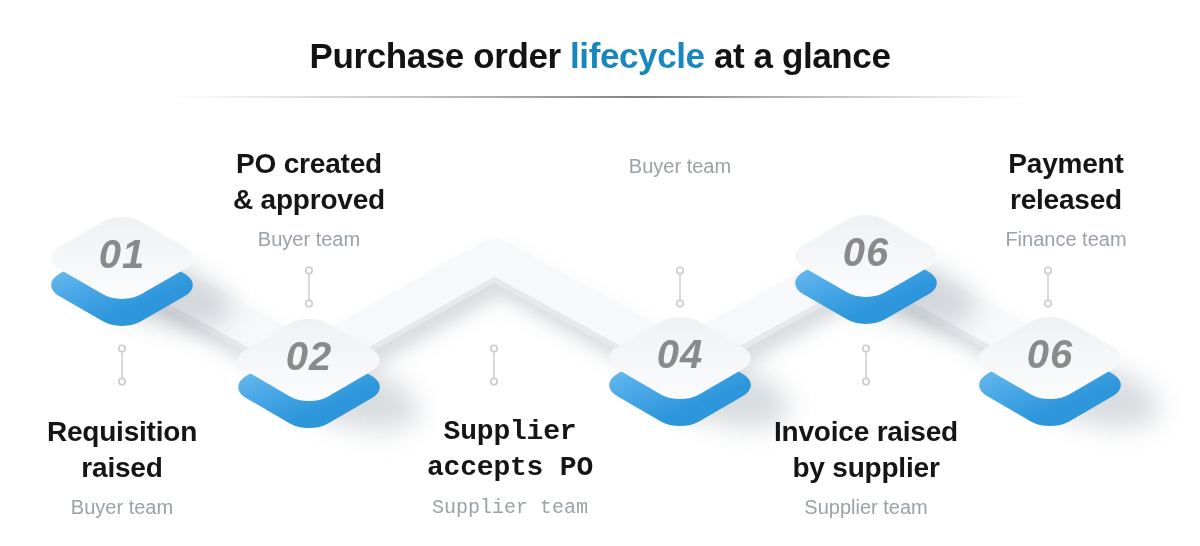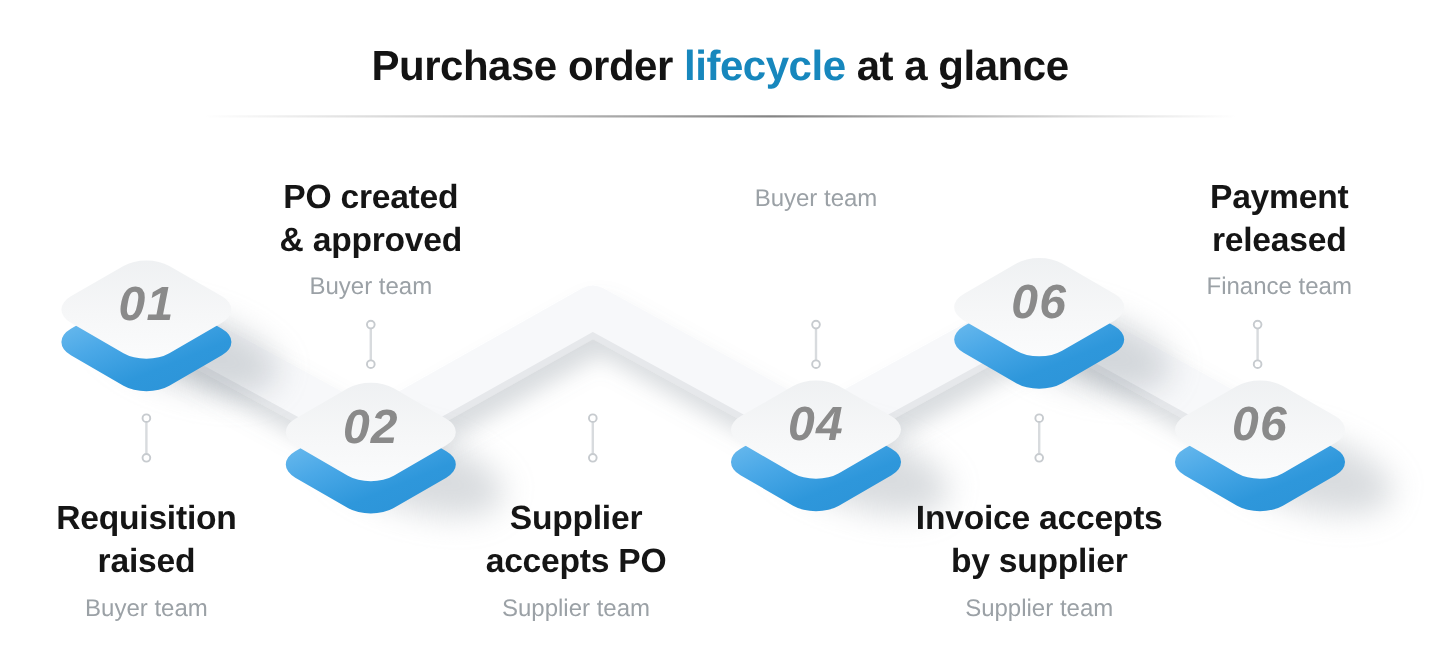--- a/index.html
+++ b/index.html
@@ -114,21 +114,21 @@
   .n6 { left: 955px; top: 263px; }
 
   .d1 { left: 116px;  top: 344px; }
   .d2 { left: 303px;  top: 266px; }
   .d3 { left: 488px;  top: 344px; }
   .d4 { left: 674px;  top: 266px; }
   .d5 { left: 860px;  top: 344px; }
   .d6 { left: 1042px; top: 266px; }
 
   .b1 { left: -28px; }
-  .b3 { left: 330px; }
+  .b3 { left: 360px; font-family: Liberation Mono, monospace; }
   .b5 { left: 716px; }
   .a2 { left: 159px; }
   .a4 { left: 530px; }
   .a6 { left: 916px; }
 </style>
 </head>
 <body>
 
 <div class="stage">
 
@@ -221,21 +221,21 @@
   </div>
   <div class="label below b3">
     <div class="label-title">Supplier
 accepts PO</div>
     <div class="label-team">Supplier team</div>
   </div>
   <div class="label above a4">
     <div class="label-team">Buyer team</div>
   </div>
   <div class="label below b5">
-    <div class="label-title">Invoice accepts
+    <div class="label-title">Invoice raised
 by supplier</div>
     <div class="label-team">Supplier team</div>
   </div>
   <div class="label above a6">
     <div class="label-title">Payment
 released</div>
     <div class="label-team">Finance team</div>
   </div>
 
 </div>

